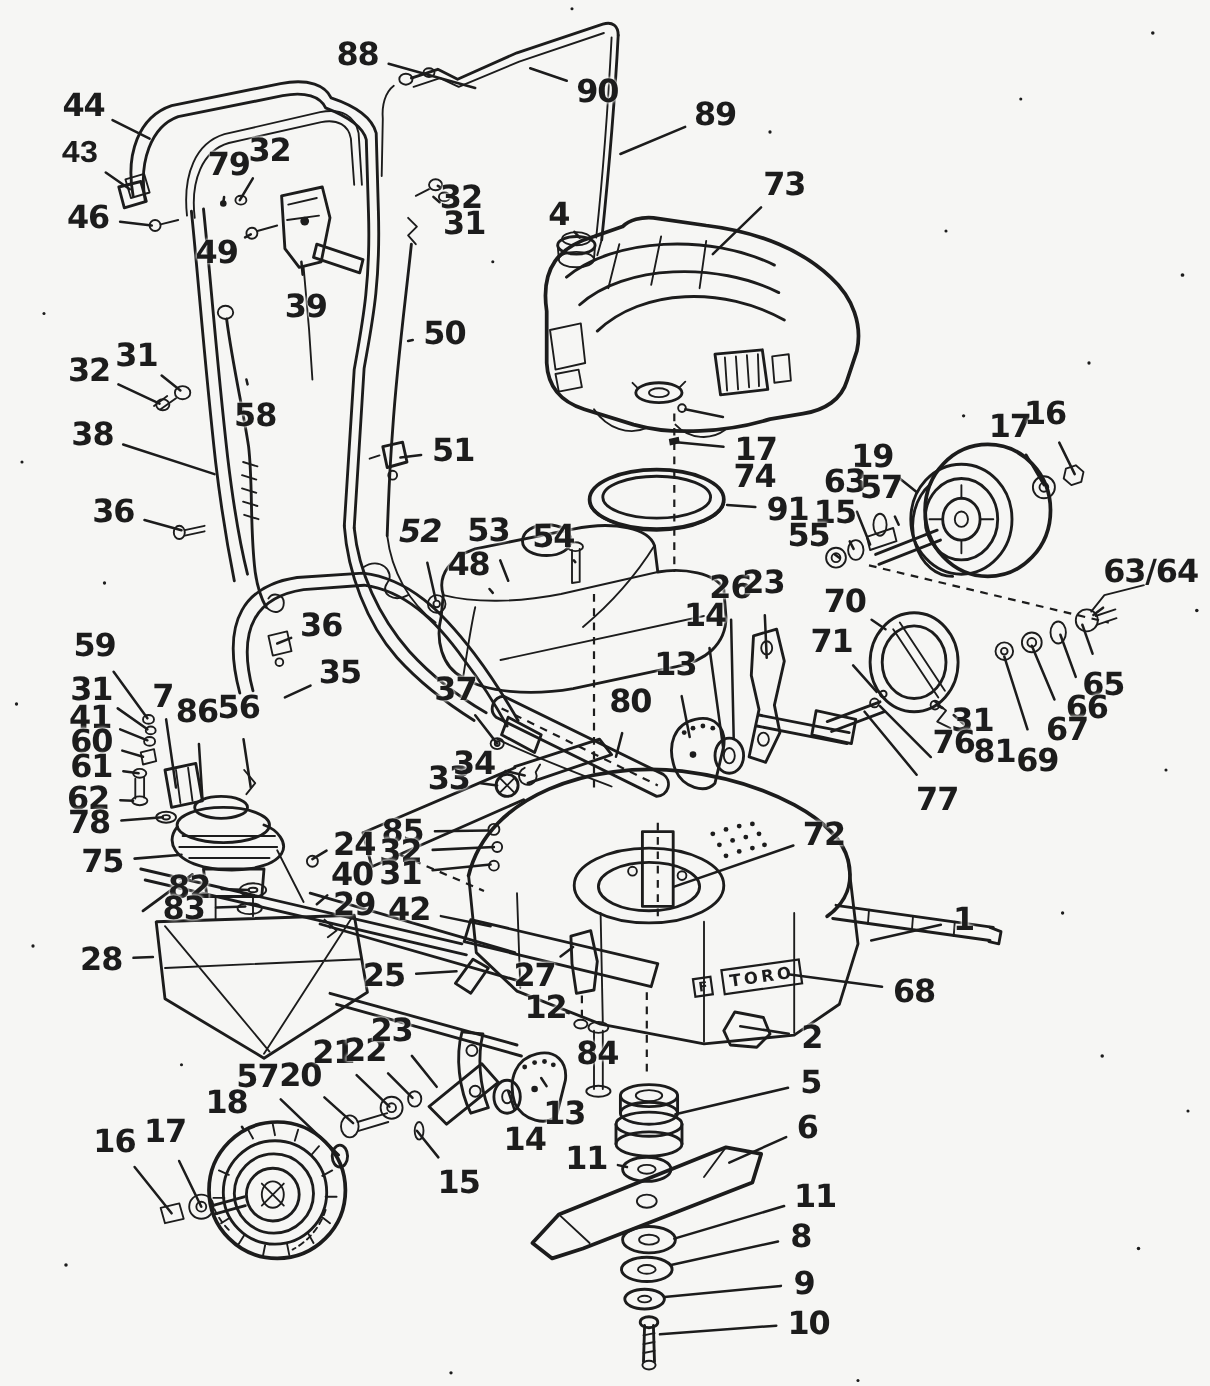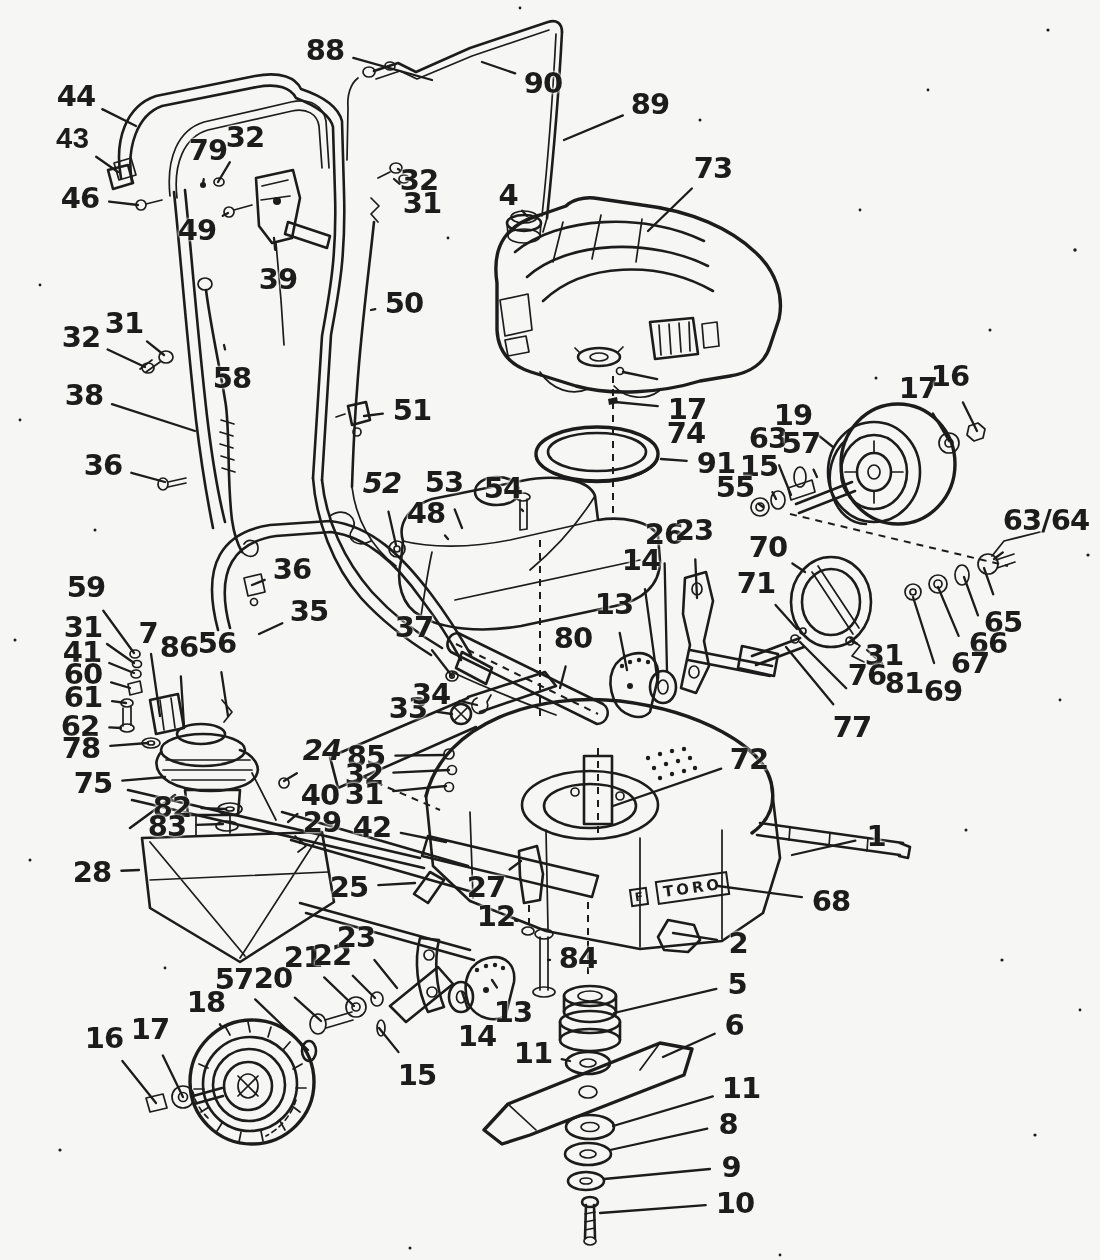--- a/index.html
+++ b/index.html
@@ -603,35 +603,35 @@
     <div class="callout" style="left: 80px; top: 726px;">62</div>
     <div class="callout" style="left: 81px; top: 748px;">78</div>
     <div class="callout" style="left: 148px; top: 633px;">7</div>
     <div class="callout" style="left: 179px; top: 647px;">86</div>
     <div class="callout" style="left: 217px; top: 643px;">56</div>
     <div class="callout" style="left: 292px; top: 569px;">36</div>
     <div class="callout" style="left: 309px; top: 611px;">35</div>
     <div class="callout" style="left: 414px; top: 627px;">37</div>
     <div class="callout" style="left: 408px; top: 708px;">33</div>
     <div class="callout" style="left: 431px; top: 694px;">34</div>
-    <div class="callout" style="left: 322px; top: 750px; font-style: italic;">24</div>
+    <div class="callout" style="left: 322px; top: 768px;">24</div>
     <div class="callout" style="left: 366px; top: 756px;">85</div>
     <div class="callout" style="left: 364px; top: 774px;">32</div>
     <div class="callout" style="left: 364px; top: 794px;">31</div>
     <div class="callout" style="left: 320px; top: 795px;">40</div>
     <div class="callout" style="left: 322px; top: 822px;">29</div>
     <div class="callout" style="left: 372px; top: 827px;">42</div>
     <div class="callout" style="left: 93px; top: 783px;">75</div>
     <div class="callout" style="left: 172px; top: 807px;">82</div>
     <div class="callout" style="left: 167px; top: 826px;">83</div>
     <div class="callout" style="left: 92px; top: 872px;">28</div>
     <div class="callout" style="left: 349px; top: 887px;">25</div>
     <div class="callout" style="left: 486px; top: 887px;">27</div>
     <div class="callout" style="left: 496px; top: 916px;">12</div>
-    <div class="callout" style="left: 578px; top: 958px;">84</div>
+    <div class="callout" style="left: 543px; top: 958px;">84</div>
     <div class="callout" style="left: 749px; top: 759px;">72</div>
     <div class="callout" style="left: 876px; top: 836px;">1</div>
     <div class="callout" style="left: 831px; top: 901px;">68</div>
     <div class="callout" style="left: 738px; top: 943px;">2</div>
     <div class="callout" style="left: 737px; top: 984px;">5</div>
     <div class="callout" style="left: 734px; top: 1025px;">6</div>
     <div class="callout" style="left: 533px; top: 1053px;">11</div>
     <div class="callout" style="left: 741px; top: 1088px;">11</div>
     <div class="callout" style="left: 728px; top: 1124px;">8</div>
     <div class="callout" style="left: 731px; top: 1167px;">9</div>

